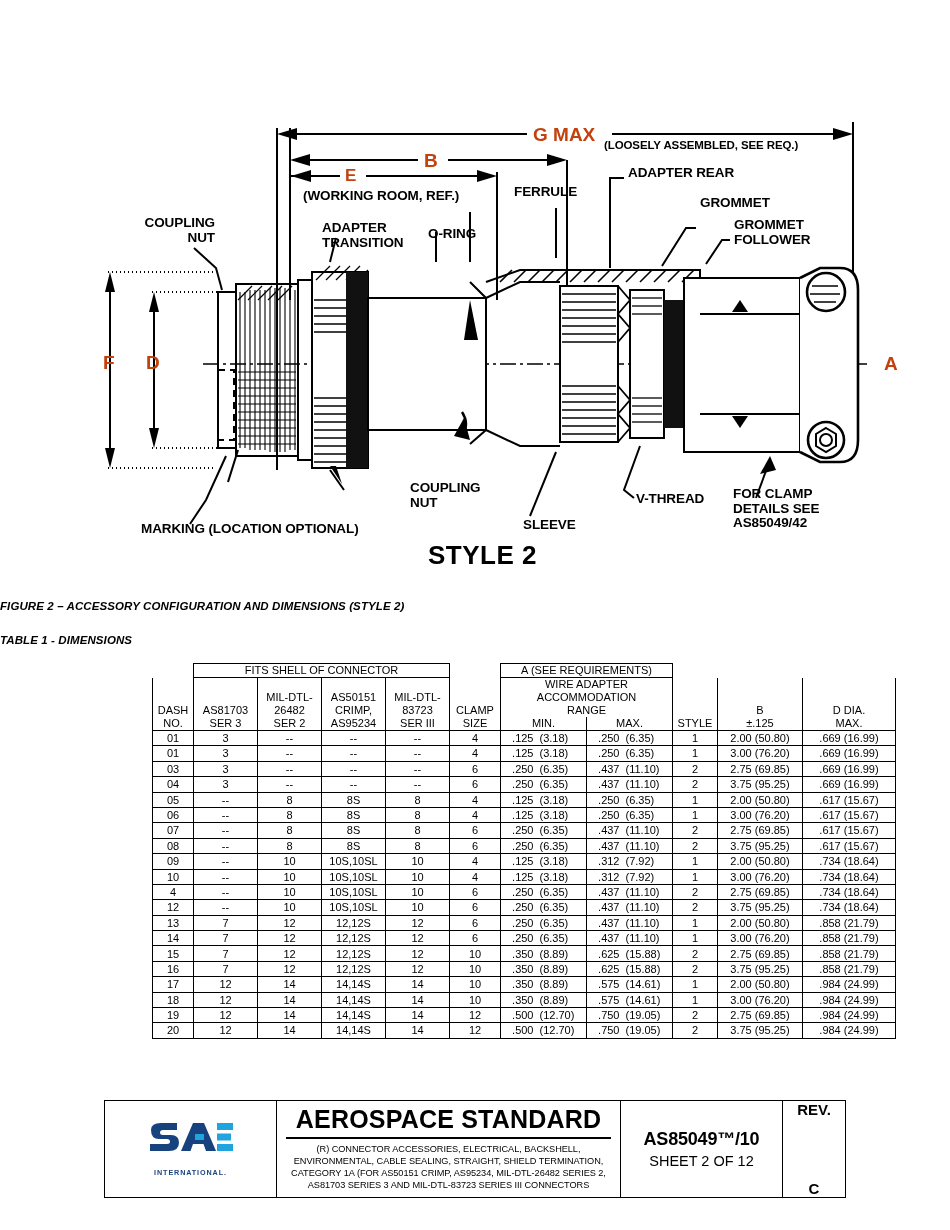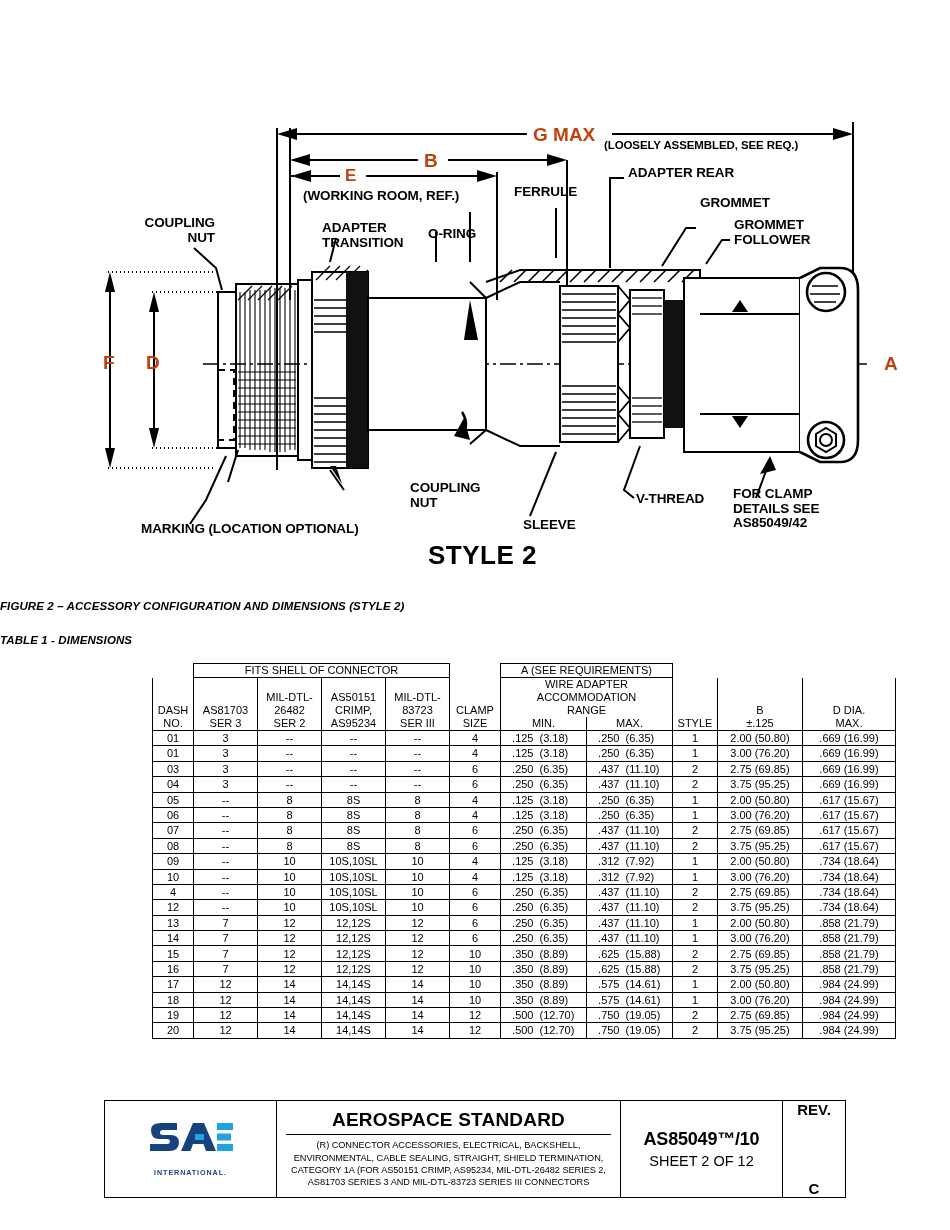--- a/index.html
+++ b/index.html
@@ -145,21 +145,21 @@
     width: 162px;
     border-right: 1.5px solid #000;
   }
   #tb-rev {
     width: 62px;
     justify-content: space-between;
   }
   #tb-std-title {
     font-family: "Liberation Sans", sans-serif;
     font-weight: bold;
-    font-size: 19px;
+    font-size: 25px;
     letter-spacing: 0.2px;
     margin-bottom: 3px;
   }
   #tb-rule {
     width: 98%;
     height: 1.5px;
     background: #000;
     margin-bottom: 4px;
   }
   #tb-desc {

